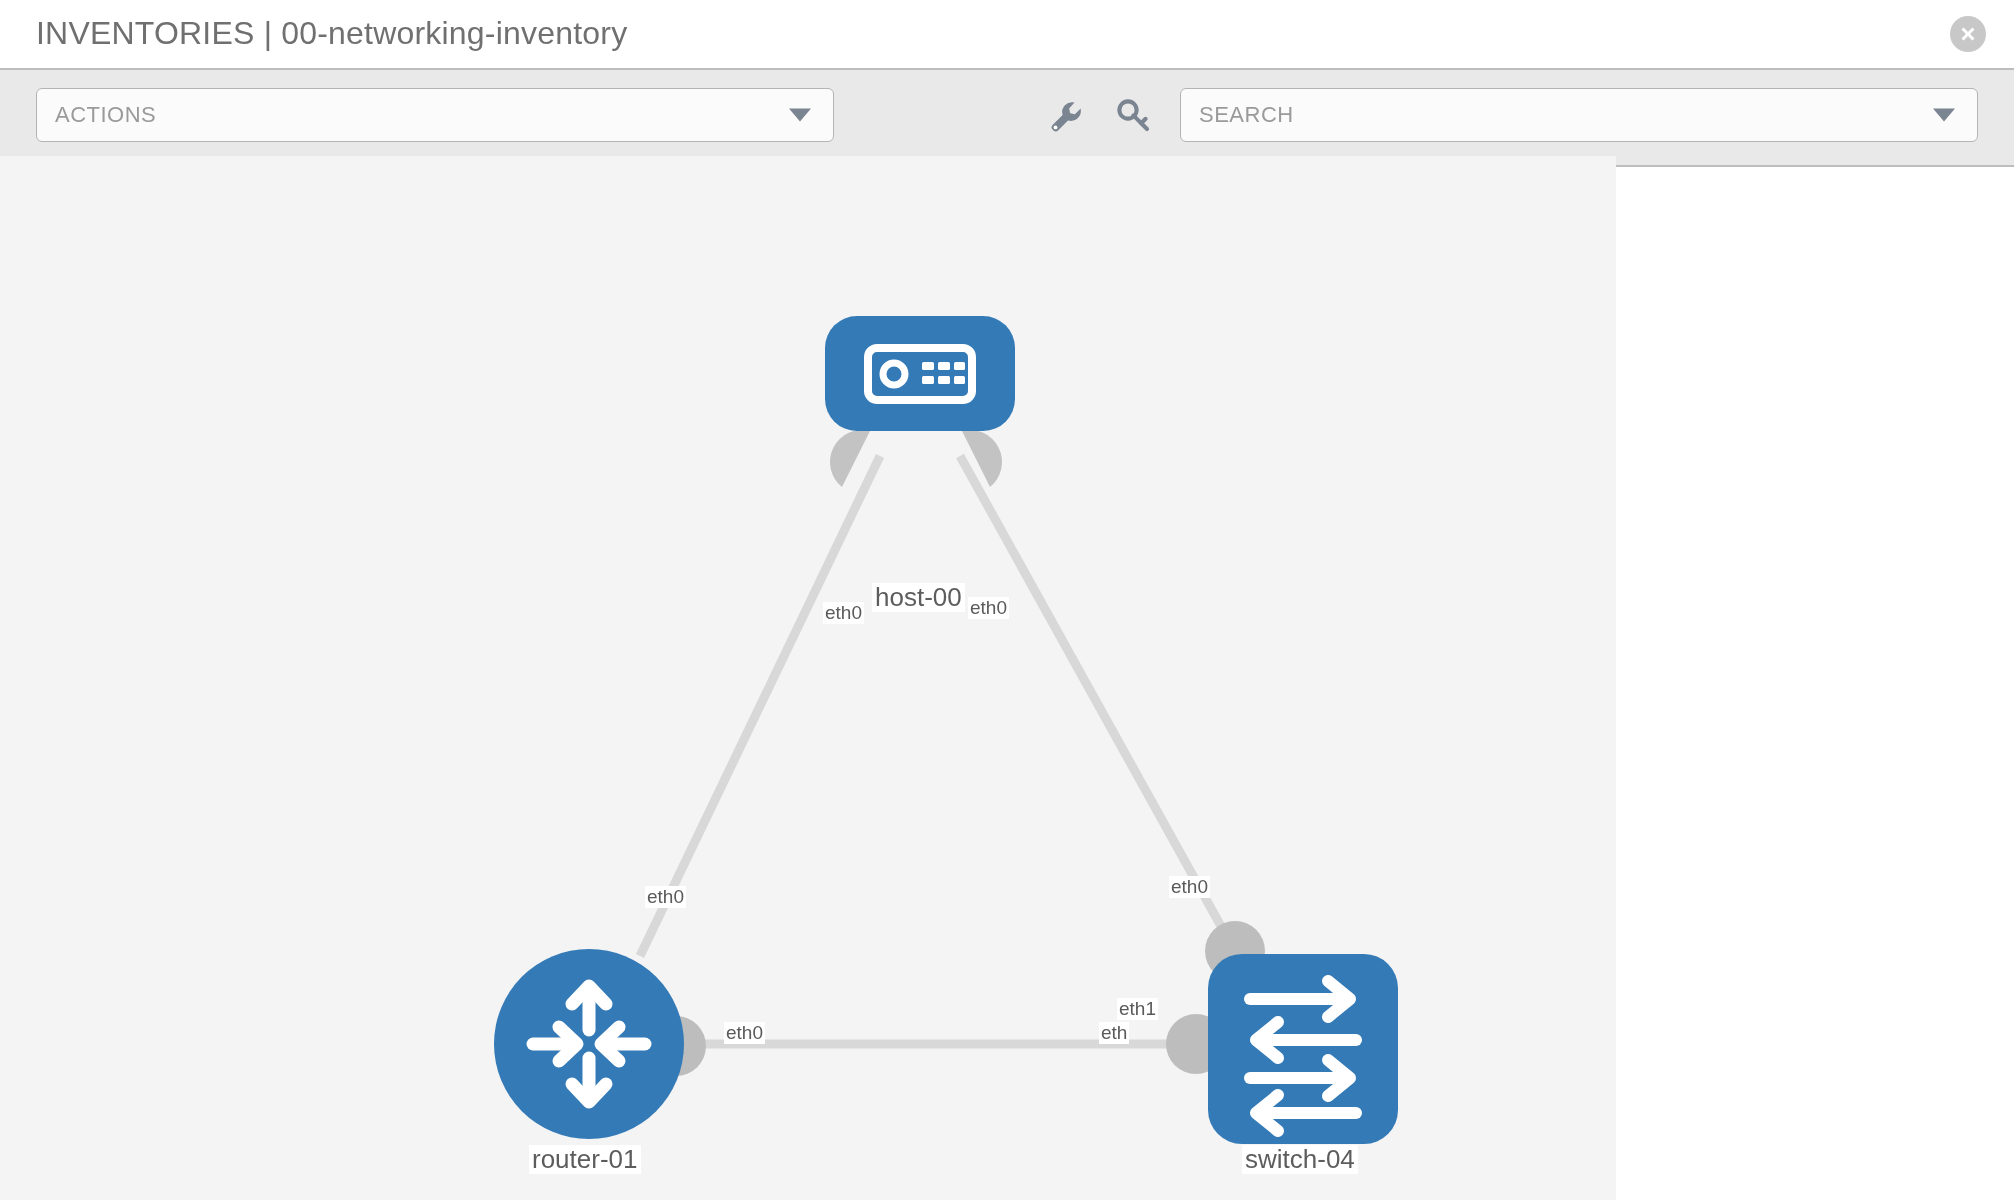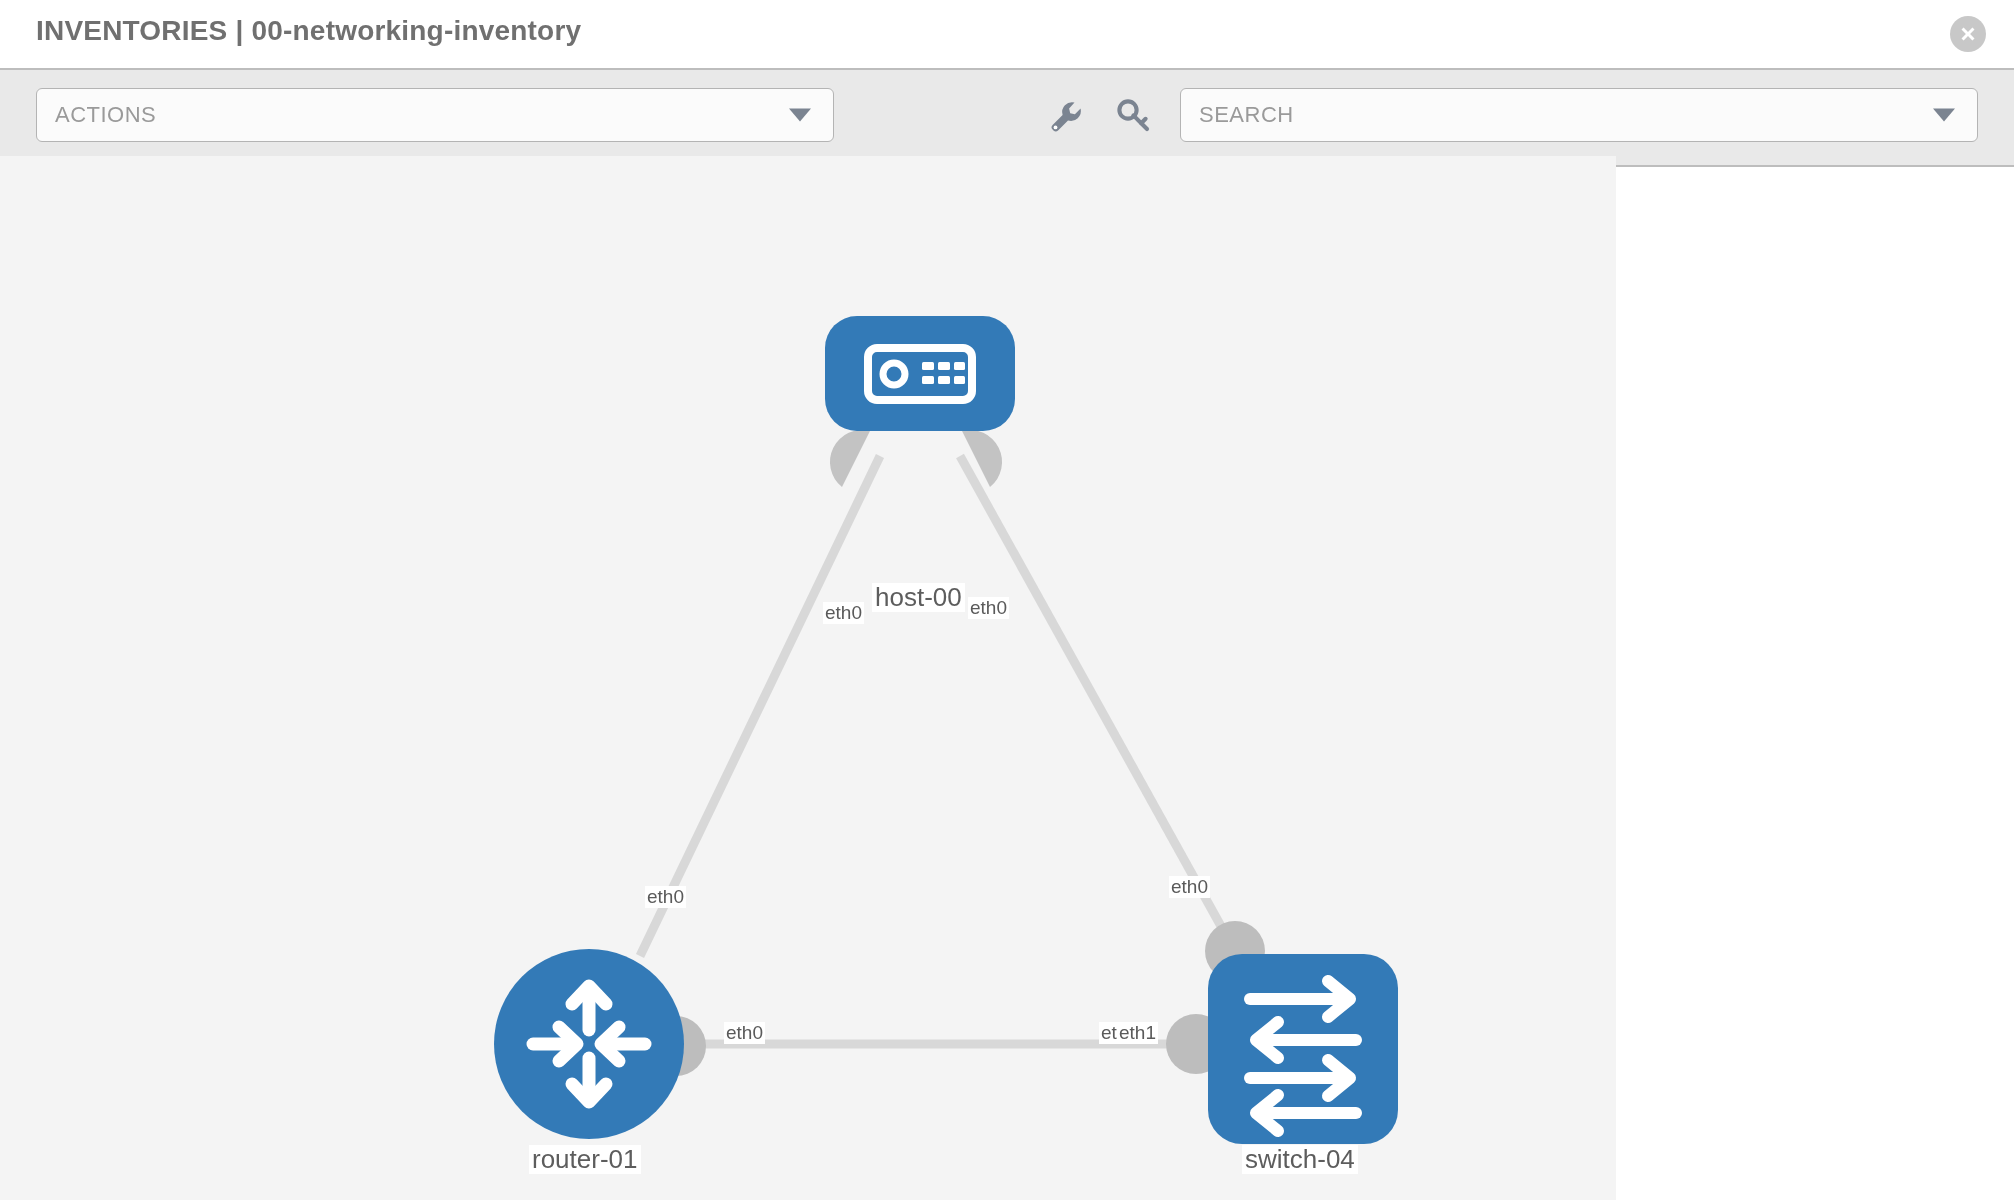--- a/index.html
+++ b/index.html
@@ -28,22 +28,22 @@
     left: 0; top: 0;
     width: 2014px;
     height: 68px;
     background: #ffffff;
     box-sizing: border-box;
   }
   .page-title {
     position: absolute;
     left: 36px;
     top: 15px;
-    font-size: 28px;
-    font-weight: bold;
+    font-size: 32px;
+    font-weight: normal;
     color: #707070;
     letter-spacing: 0.2px;
     white-space: nowrap;
   }
   .close-btn {
     position: absolute;
     right: 28px;
     top: 16px;
     width: 36px;
     height: 36px;
@@ -255,20 +255,20 @@
         </g>
       </g>
     </svg>
 
     <span class="iface-label" style="left:823px; top:446px;">eth0</span>
     <span class="iface-label" style="left:968px; top:441px;">eth0</span>
     <span class="iface-label" style="left:645px; top:730px;">eth0</span>
     <span class="iface-label" style="left:1169px; top:720px;">eth0</span>
     <span class="iface-label" style="left:724px; top:866px;">eth0</span>
     <span class="iface-label" style="left:1099px; top:866px;">eth</span>
-    <span class="iface-label" style="left:1117px; top:866px;">eth1</span>
+    <span class="iface-label" style="left:1117px; top:842px;">eth1</span>
 
     <span class="node-label" style="left:872px; top:427px;">host-00</span>
     <span class="node-label" style="left:529px; top:989px;">router-01</span>
     <span class="node-label" style="left:1242px; top:989px;">switch-04</span>
 
   </div>
 </div>
 
 </body></html>

